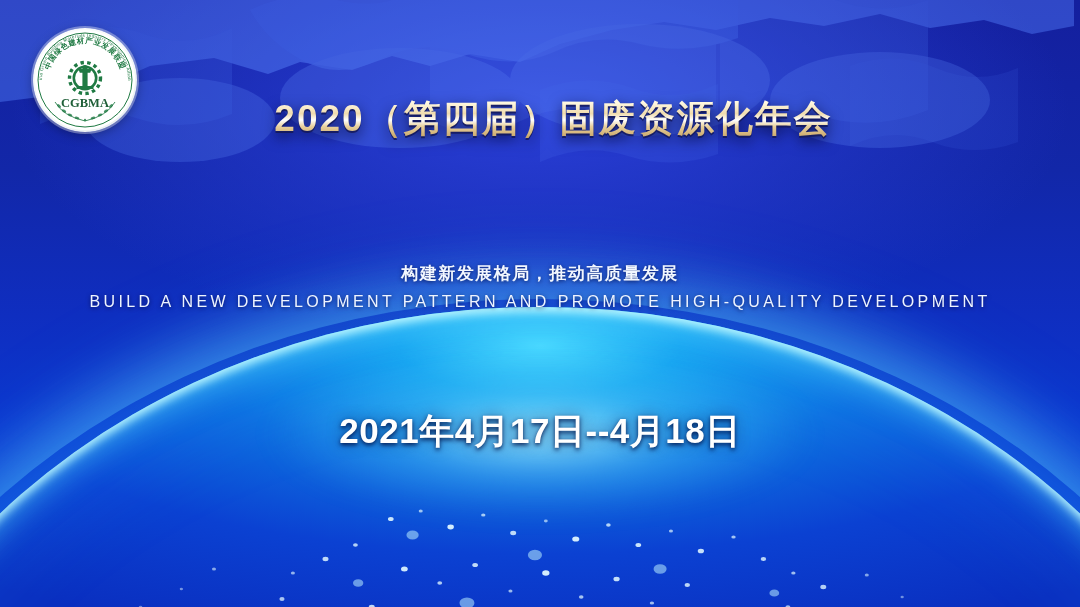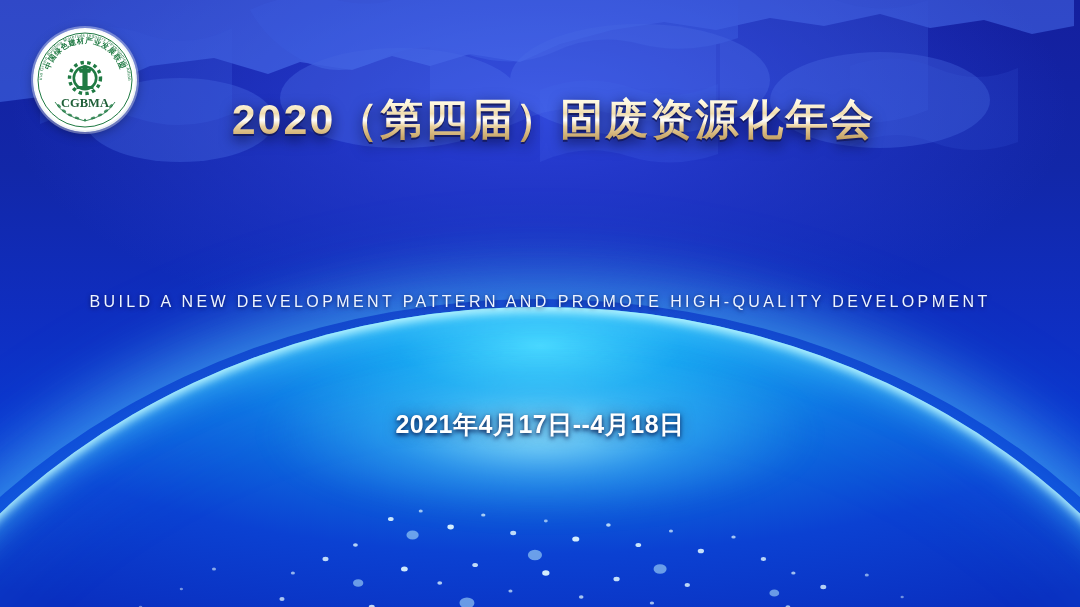--- a/index.html
+++ b/index.html
@@ -84,21 +84,21 @@
   .title-gold {
     font-weight:bold;
     letter-spacing:2px;
     background:linear-gradient(180deg,
       #fffdf2 0%, #fff8e0 20%, #f0dcae 40%,
       #ffffff 52%, #e8cf9b 64%, #c9a76a 84%, #b08e52 100%);
     -webkit-background-clip:text; background-clip:text;
     -webkit-text-fill-color:transparent; color:transparent;
     filter:drop-shadow(0 2px 0 rgba(20,25,90,.85)) drop-shadow(0 4px 7px rgba(5,10,60,.75));
   }
-  .title-line1 { font-size:43px; line-height:54px;margin-left:27px; }
+  .title-line1 { font-size:37px; line-height:54px;margin-left:27px; }
   .title-line2 { font-size:55px; line-height:70px; margin-top:4px; letter-spacing:1px; }
 
   
   .slogan-cn {
     position:absolute; left:0; right:0; top:262px;
     text-align:center;
     color:#f2f7ff; font-size:17px; font-weight:bold;
     letter-spacing:1.5px;
     text-shadow:0 1px 4px rgba(0,10,60,.75);
   }
@@ -107,21 +107,21 @@
     text-align:center;
     color:#eef4ff; font-size:16px; font-weight:normal;
     letter-spacing:3.4px;
     text-shadow:0 1px 4px rgba(0,10,60,.75);
   }
 
   
   .date {
     position:absolute; left:0; right:0; top:408px;
     text-align:center;
-    color:#ffffff; font-size:25px; font-weight:bold;
+    color:#ffffff; font-size:35px; font-weight:bold;
     letter-spacing:.5px;
     text-shadow:0 2px 4px rgba(0,15,70,.9), 0 0 14px rgba(0,20,90,.55);
   }
   .place {
     position:absolute; left:0; right:0; top:447px;
     text-align:center;
     color:#ffffff; font-size:25px; font-weight:bold;
     letter-spacing:2px;
     text-shadow:0 2px 4px rgba(0,15,70,.9), 0 0 14px rgba(0,20,90,.55);
   }
@@ -292,17 +292,18 @@
         <circle cx="52" cy="92" r="1.2"></circle>
       </g>
       <text x="52" y="79" font-size="12.5" font-weight="bold" fill="#1f5f38" text-anchor="middle" font-family="Liberation Serif, serif">CGBMA</text>
     </svg>
   </div>
 
   <div class="titles">
     <div class="title-gold title-line1">2020（第四届）固废资源化年会</div>
   </div>
 
+  <div class="slogan-cn">构建新发展格局，推动高质量发展</div>
   <div class="slogan-en">BUILD A NEW DEVELOPMENT PATTERN AND PROMOTE HIGH-QUALITY DEVELOPMENT</div>
 
   <div class="date">2021年4月17日--4月18日</div>
 
 </div>
 
 </body></html>

